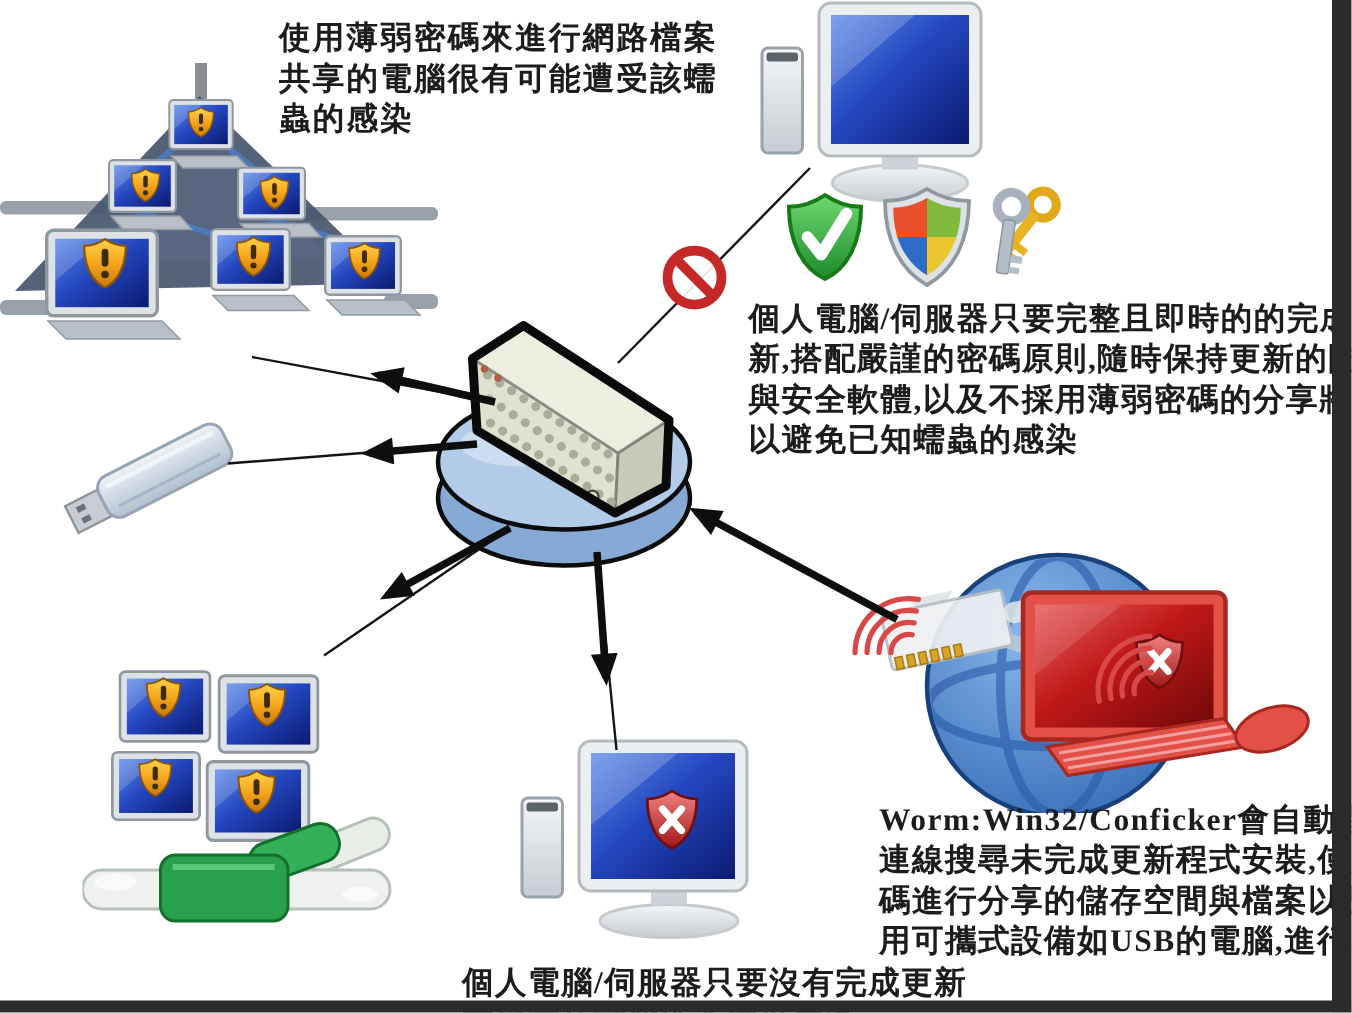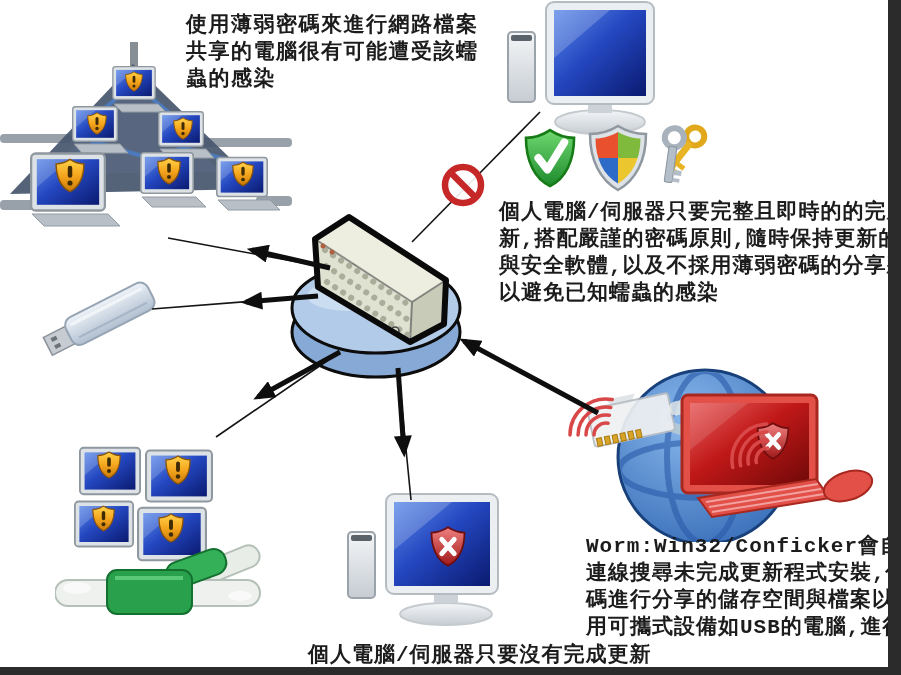--- a/index.html
+++ b/index.html
@@ -1,18 +1,18 @@
 <!DOCTYPE html>
 <html><head>
 <meta charset="utf-8">
 <style>
   html,body{margin:0;padding:0;background:#888;}
   .canvas{
     position:relative;width:901px;height:675px;background:#ffffff;
-    overflow:hidden;font-family:Liberation Mono, monospace;
+    overflow:hidden;font-family:Liberation Serif, serif;
   }
   .g{position:absolute;}
   .txt{
     position:absolute;color:#1c1c1c;font-weight:bold;
     font-size:21px;line-height:27px;letter-spacing:1px;white-space:pre;
   }
   .txt.big{font-size:21px;letter-spacing:1.5px;}
   .frame-right{position:absolute;top:0;left:888px;width:13px;height:675px;background:#2b2b2b;}
   .frame-bottom{position:absolute;left:0;top:667px;width:901px;height:8px;background:#2b2b2b;}
 </style>

